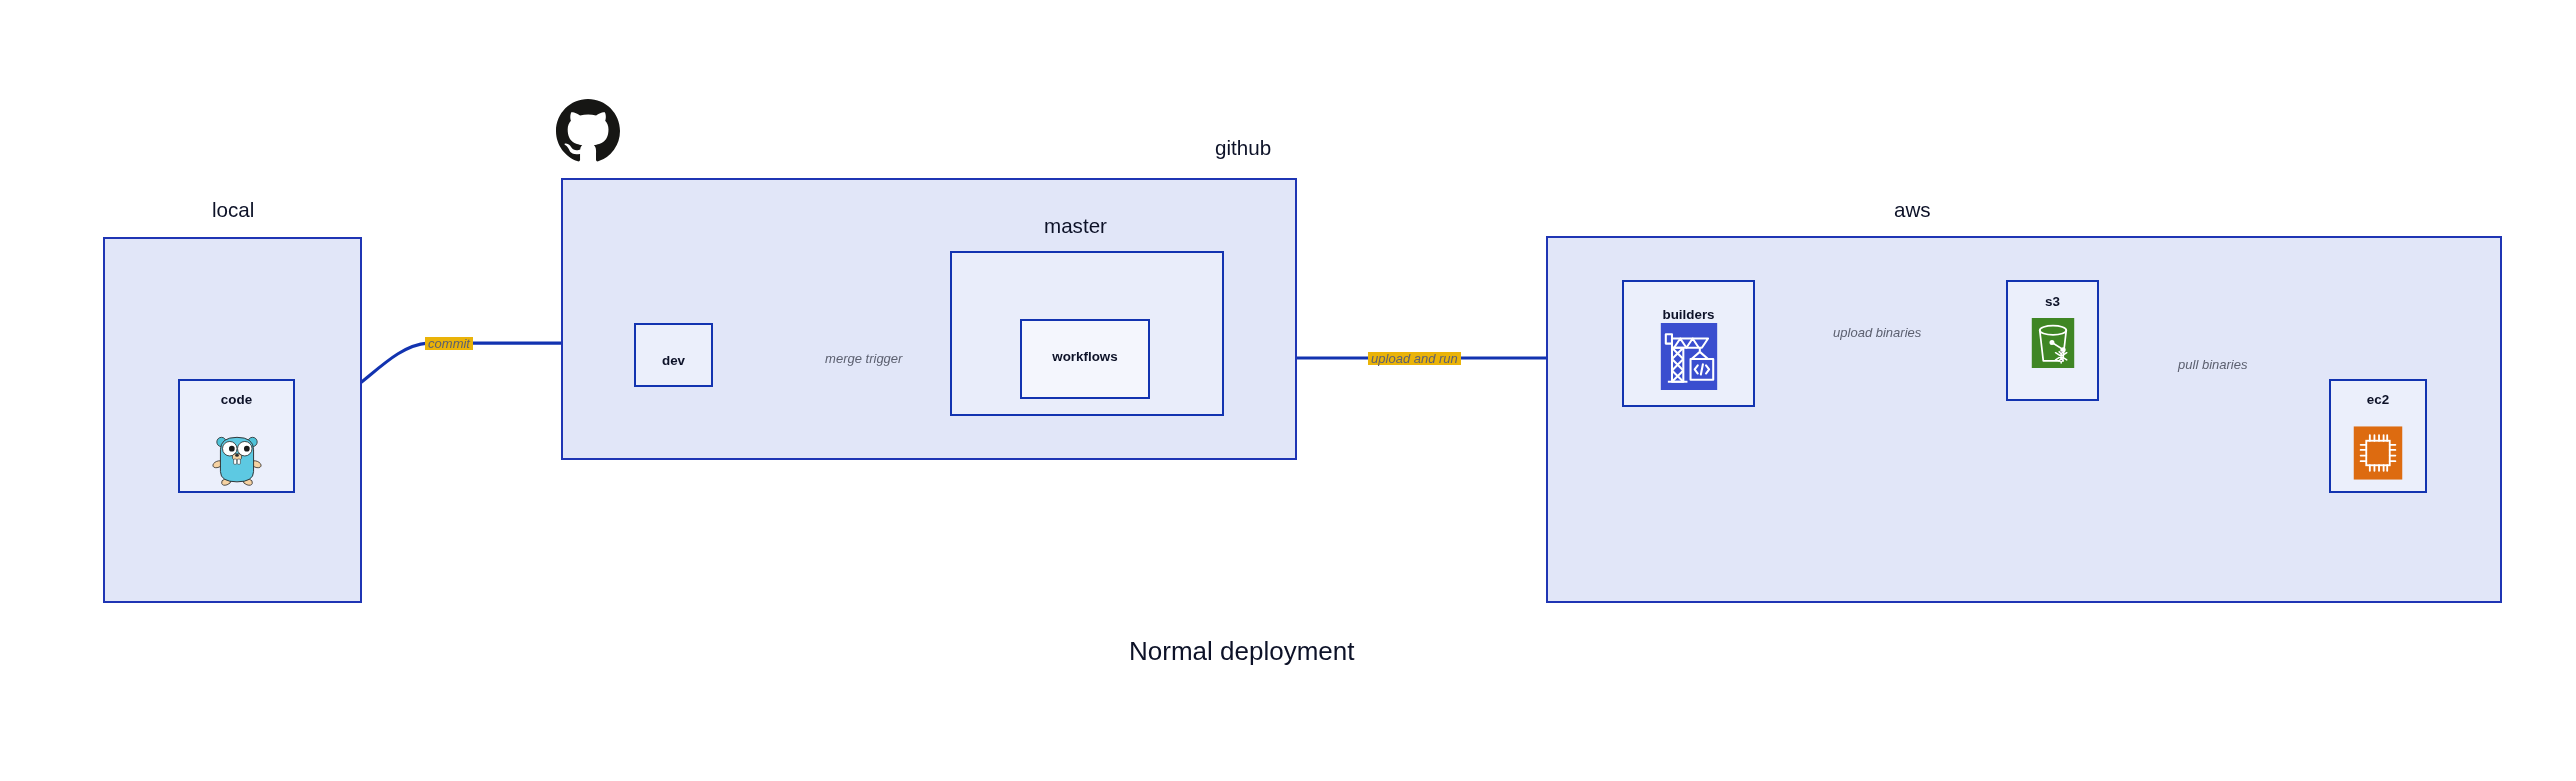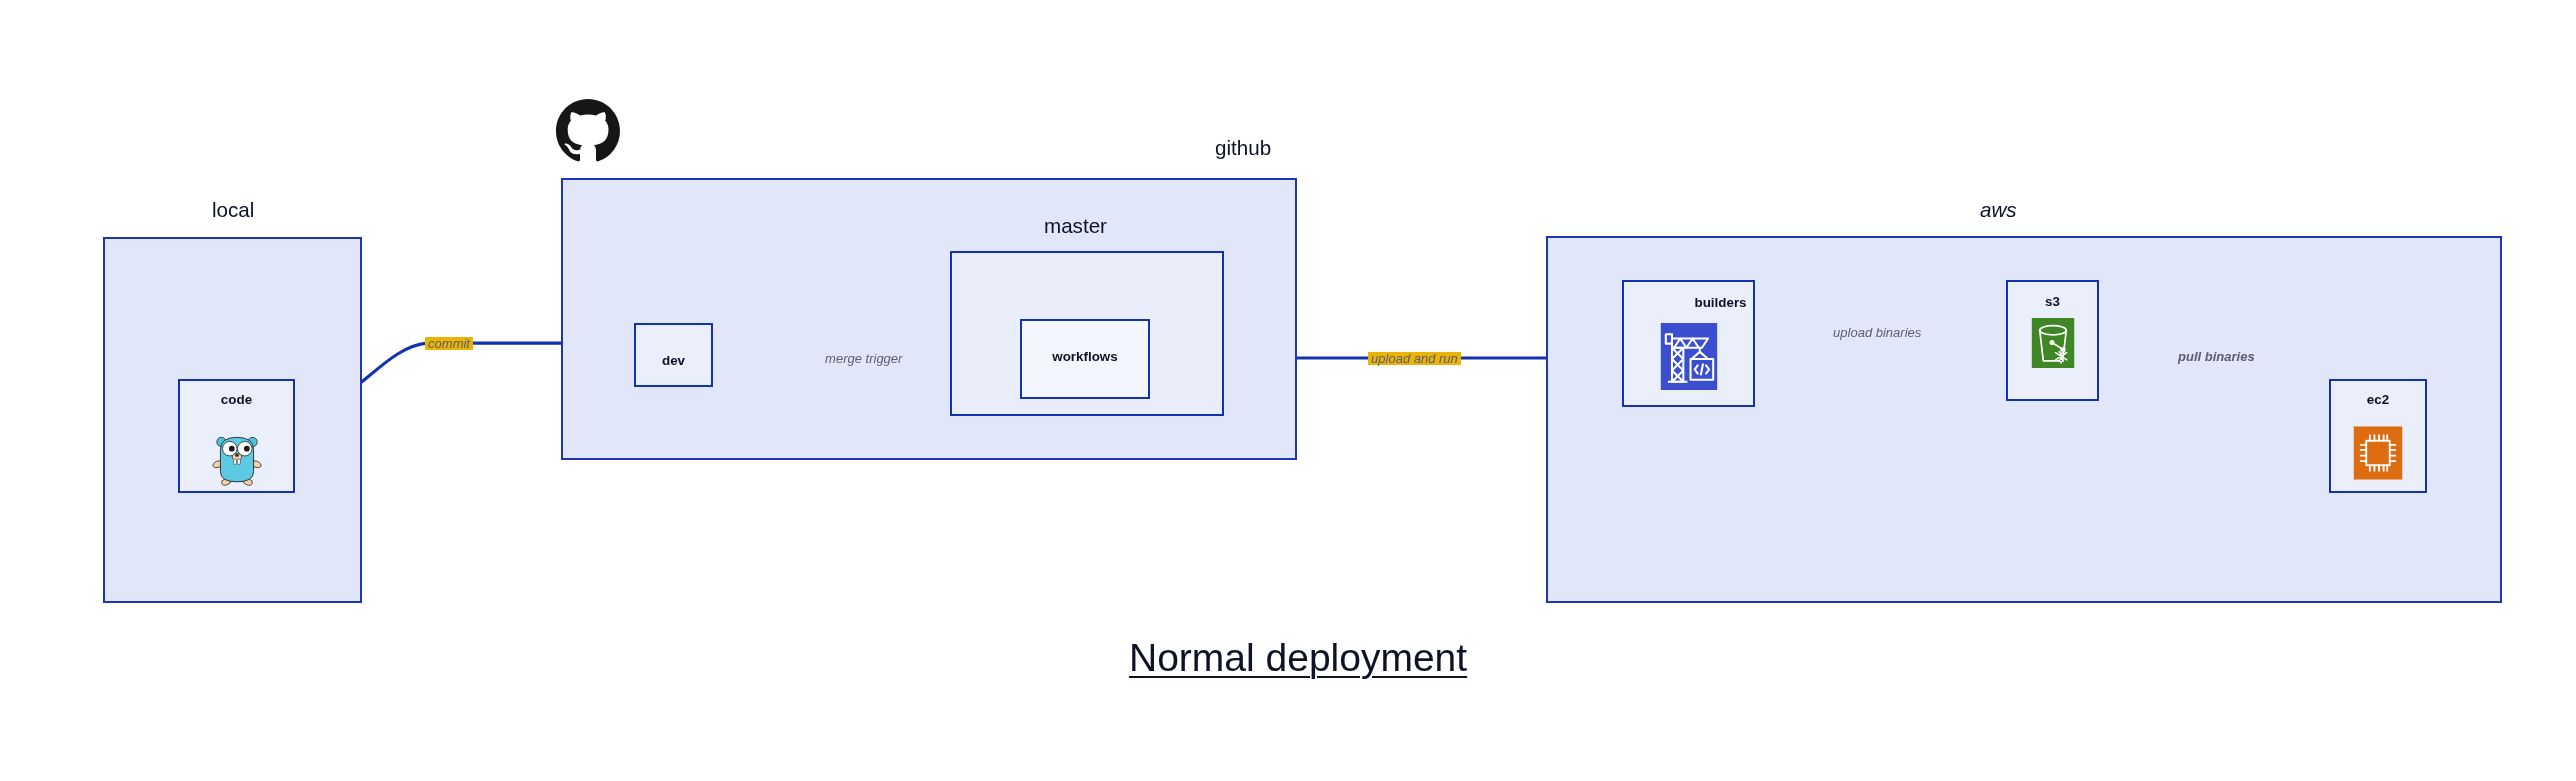--- a/index.html
+++ b/index.html
@@ -76,25 +76,24 @@
     background: transparent;
     font-family: "Liberation Sans", sans-serif;
   }
   .edge-label.on-white { background: #eab308; padding: 0 3.1px; }
   .edge-label.on-group { background: #E1E6F8; padding: 0 3.1px; }
 
   
   #diagram-title {
     position: absolute;
     color: #0D1228;
-    font-size: 39px;
+    font-size: 26px;
     font-weight: 400;
     line-height: 1;
     white-space: nowrap;
-    text-decoration: underline;
     text-underline-offset: 5.2px;
     text-decoration-thickness: 2.1px;
     font-family: "Liberation Sans", sans-serif;
   }
 
   
   #edges {
     position: absolute;
     left: 0; top: 0;
     width: 2604px;
@@ -182,24 +181,24 @@
   </div>
 
   <div class="abs subgroup" style="left:950px; top:251px; width:274px; height:165px;"></div>
   <div class="group-label" style="left:1044px; top:216px;">master</div>
 
   <div class="abs node lighter" style="left:1020px; top:319px; width:130px; height:80px;">
     <div class="node-label" style="top:29px;">workflows</div>
   </div>
 
   <div class="abs group" style="left:1546px; top:236px; width:956px; height:367px;"></div>
-  <div class="group-label" style="left:1980px; top:200px;font-style:italic;">aws</div>
+  <div class="group-label" style="left:1894px; top:200px;">aws</div>
 
   <div class="abs node" style="left:1622px; top:280px; width:133px; height:127px;">
-    <div class="node-label" style="top:14px;margin-left:32px;">builders</div>
+    <div class="node-label" style="top:26px;">builders</div>
     <div class="icon-box" style="left:50%; top:41px; transform:translateX(-50%); width:57px; height:67px;">
       <svg viewBox="0 0 110 130" width="57" height="67" xmlns="http://www.w3.org/2000/svg">
         <rect x="0" y="0" width="110" height="130" fill="#3A4ECF"></rect>
         <g stroke="#FFFFFF" stroke-width="4" fill="none" stroke-linejoin="round">
 
           <rect x="10" y="22" width="12" height="18"></rect>
 
           <path d="M 22,30 L 92,30 L 80,48 L 22,48 Z"></path>
           <path d="M 26,48 L 38,30 L 50,48 L 62,30 L 74,48"></path>
 
@@ -266,18 +265,18 @@
   </div>
 
   <div class="edge-label on-white" style="left:425px; top:337px;">commit</div>
 
   <div class="edge-label on-group" style="left:822px; top:352px;">merge trigger</div>
 
   <div class="edge-label on-white" style="left:1340px; top:352px;margin-left:28px;">upload and run</div>
 
   <div class="edge-label on-group" style="left:1830px; top:326px;">upload binaries</div>
 
-  <div class="edge-label on-group" style="left:2175px; top:350px;font-weight:bold;">pull binaries</div>
+  <div class="edge-label on-group" style="left:2175px; top:358px;">pull binaries</div>
 
   <div id="diagram-title" style="left:1129px; top:638px;">Normal deployment</div>
 
 </div>
 
 
 </body></html>

